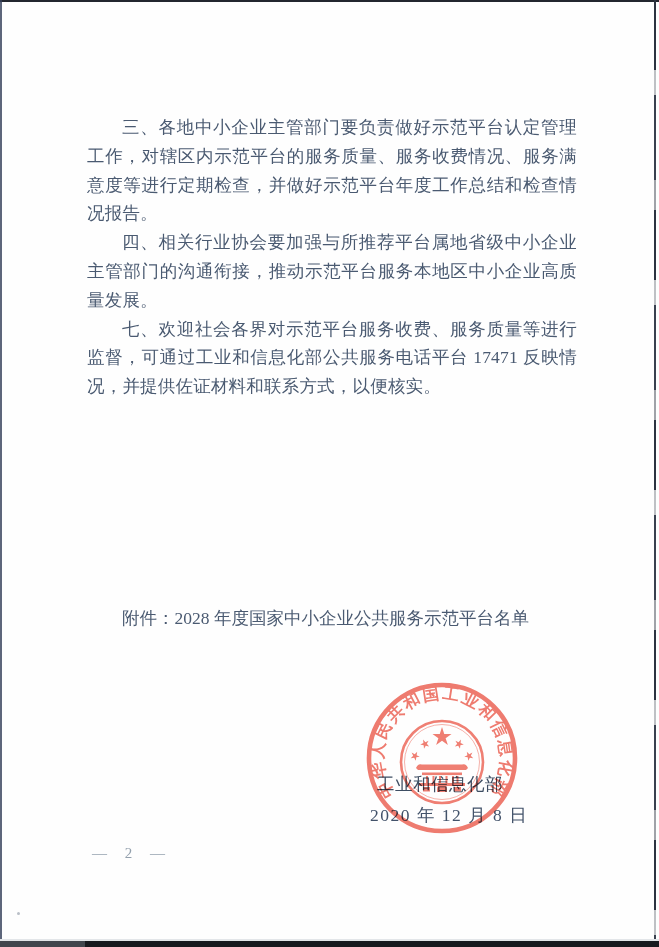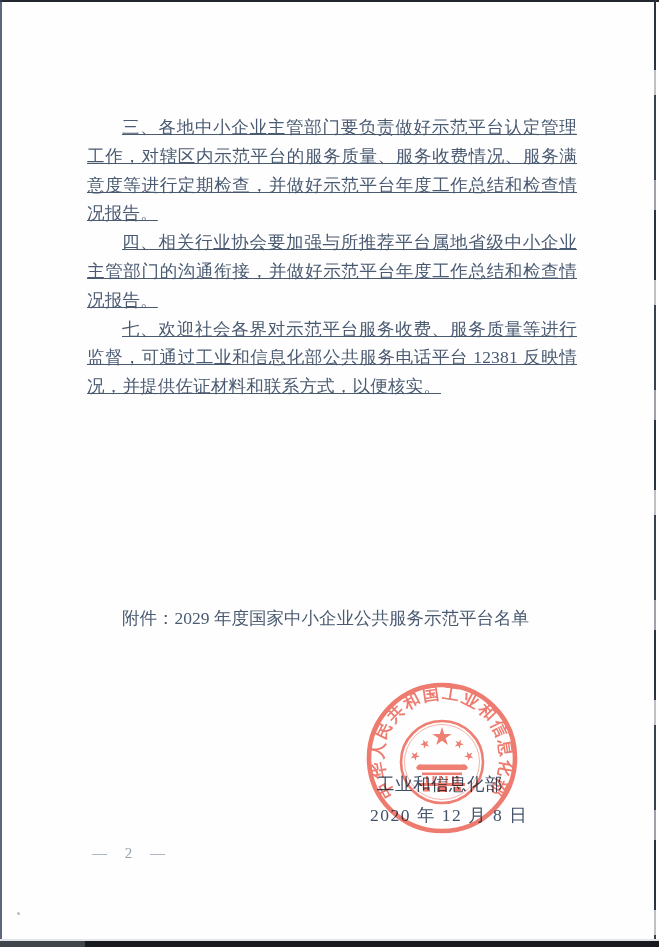--- a/index.html
+++ b/index.html
@@ -21,21 +21,21 @@
     background:linear-gradient(to right,#41464d 0,#41464d 85px,#17191e 85px);}
   .edge-bottom-soft{position:absolute;left:0;right:0;bottom:6px;height:2px;background:#e3e6e9;}
   .speck{position:absolute;left:17px;top:912px;width:3px;height:3px;background:#b9bfc7;border-radius:50%;}
 
   
   .doc-text{
     position:absolute;left:87px;top:113px;width:490px;
     color:#4a5a71;font-size:17.5px;line-height:28.8px;
     text-align:justify;letter-spacing:.2px;
   }
-  .doc-text p{margin:0;text-indent:35px;text-decoration:underline;}
+  .doc-text p{margin:0;text-indent:35px;}
   .attachment{
     position:absolute;left:87px;top:604px;width:490px;
     color:#4a5a71;font-size:17.5px;line-height:28.8px;text-indent:35px;
   }
   .signer{
     position:absolute;left:377px;top:772px;
     color:#3e4e63;font-size:17.5px;letter-spacing:.5px;white-space:nowrap;
   }
   .doc-date{
     position:absolute;left:370px;top:803px;
@@ -58,25 +58,25 @@
 
 <div class="edge-top"></div>
 <div class="edge-left"></div>
 <div class="edge-right"></div>
 <div class="edge-bottom-soft"></div>
 <div class="edge-bottom"></div>
 <div class="speck"></div>
 
 <div class="doc-text">
   <p>三、各地中小企业主管部门要负责做好示范平台认定管理工作，对辖区内示范平台的服务质量、服务收费情况、服务满意度等进行定期检查，并做好示范平台年度工作总结和检查情况报告。</p>
-  <p>四、相关行业协会要加强与所推荐平台属地省级中小企业主管部门的沟通衔接，并做好示范平台年度工作总结和检查情况报告。</p>
-  <p>七、欢迎社会各界对示范平台服务收费、服务质量等进行监督，可通过工业和信息化部公共服务电话平台 12381 反映情况，并提供佐证材料和联系方式，以便核实。</p>
+  <p>四、相关行业协会要加强与所推荐平台属地省级中小企业主管部门的沟通衔接，推动示范平台服务本地区中小企业高质量发展。</p>
+  <p>七、欢迎社会各界对示范平台服务收费、服务质量等进行监督，可通过工业和信息化部公共服务电话平台 17471 反映情况，并提供佐证材料和联系方式，以便核实。</p>
 </div>
 
-<div class="attachment">附件：2029 年度国家中小企业公共服务示范平台名单</div>
+<div class="attachment">附件：2028 年度国家中小企业公共服务示范平台名单</div>
 
 <div class="signer">工业和信息化部</div>
 <div class="doc-date">2020 年 12 月 8 日</div>
 
 <div class="seal">
   <svg width="180" height="180" viewBox="0 0 180 180">
 
     <circle cx="90" cy="90" r="73" fill="none" stroke="#ee7164" stroke-width="4.6"></circle>
 
     <path id="sealArc" d="M 38.9,119.5 A 59,59 0 1 1 141.1,119.5" fill="none"></path>

